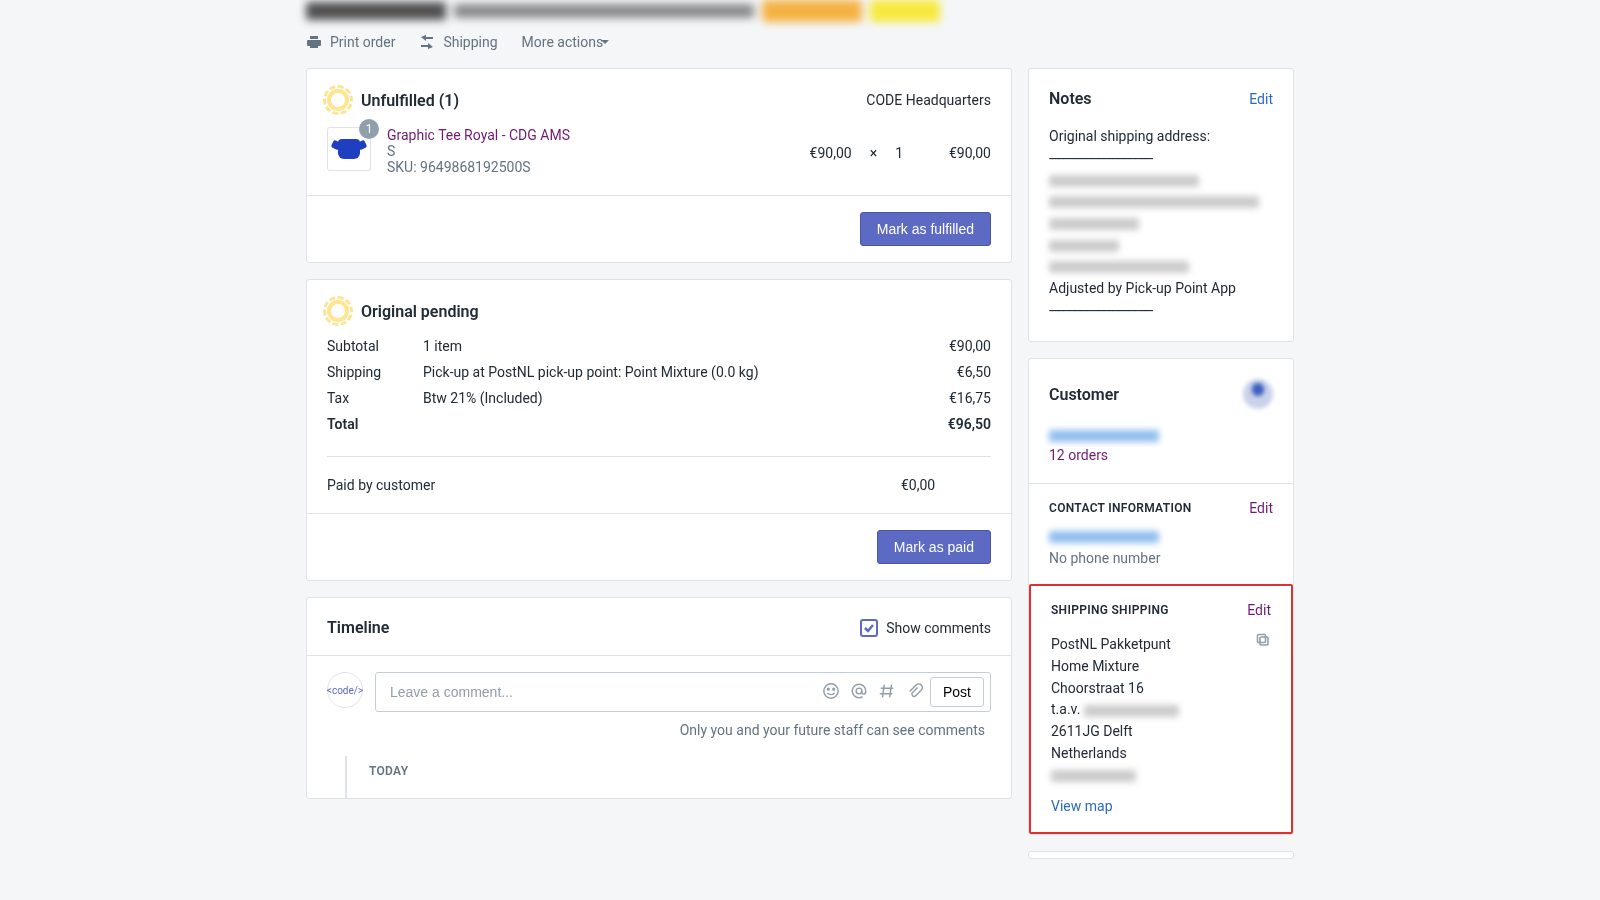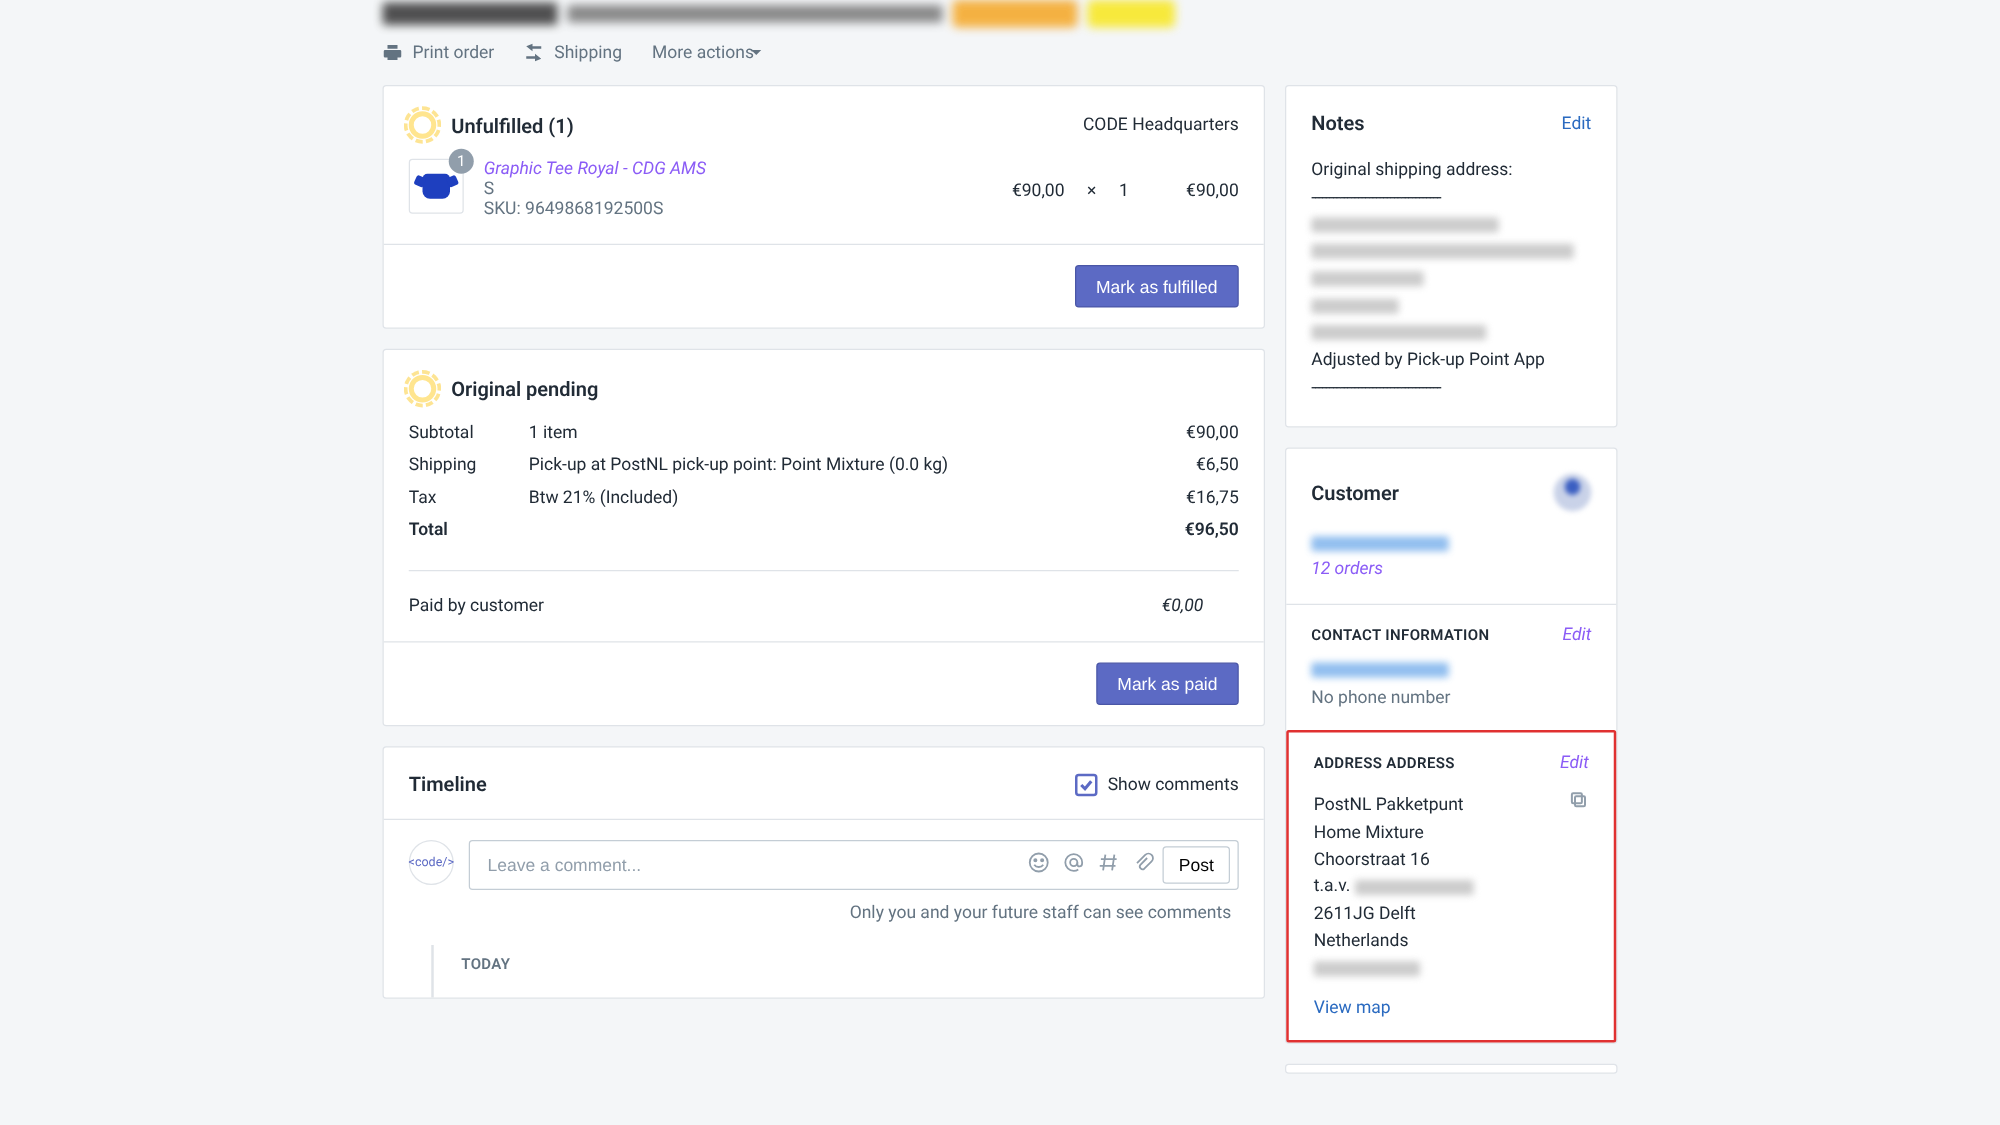--- a/index.html
+++ b/index.html
@@ -117,33 +117,33 @@
   }
   .thumb .shirt::before{left:-6px;transform:rotate(25deg);}
   .thumb .shirt::after{right:-6px;transform:rotate(-25deg);}
   .qty-badge {
     position:absolute;top:-8px;right:-8px;
     background:#919eab;color:#fff;border-radius:10px;
     min-width:20px;height:20px;font-size:12px;
     display:flex;align-items:center;justify-content:center;
   }
   .item-info { flex:1; }
-  .link { color:#8b5cf6; cursor:pointer;font-style:italic; }
+  .link { color:#701a75; cursor:pointer; }
   .muted { color:#637381; }
   .item-price { display:flex; align-items:center; gap:18px; margin-top:18px;}
   .item-price .total { width:70px; text-align:right; }
 
   .pay-rows { display:flex; flex-direction:column; gap:10px; }
   .pay-row { display:grid; grid-template-columns: 72px 1fr 90px; gap:24px;}
   .pay-row .val { text-align:right; }
   .pay-row.total-row { font-weight:600;}
   .pay-sep { border:none;border-top:1px solid #dfe3e8;margin:14px 0 10px;}
   .paid-row { display:flex; }
   .paid-row .lbl{flex:1;}
-  .paid-row .val{width:90px;text-align:center;font-style:italic;}
+  .paid-row .val{width:90px;text-align:left;}
 
   .timeline-card .card-pad{padding:20px 20px 0;}
   .timeline-head{display:flex;align-items:center;margin-bottom:18px;}
   .timeline-head h2{font-size:16px;font-weight:600;flex:1;}
   .chk{
     width:18px;height:18px;border:2px solid #5c6ac4;border-radius:3px;
     display:inline-flex;align-items:center;justify-content:center;color:#5c6ac4;
     margin-right:8px;
   }
   .timeline-body{display:flex;gap:12px;padding:0 0 0 0;}
@@ -403,21 +403,21 @@
           <span class="sh-title">CONTACT INFORMATION</span>
           <span class="edit link">Edit</span>
         </div>
         <div class="sec-body">
           <div><span class="blurline" style="width:110px;background:#6da9ea;"></span></div>
           <div class="no-phone">No phone number</div>
         </div>
 
         <div class="red-box">
           <div class="sec-hdr">
-            <span class="sh-title">ADDRESS ADDRESS</span>
+            <span class="sh-title">SHIPPING SHIPPING</span>
             <span class="edit link">Edit</span>
           </div>
           <div class="sec-body">
             <div class="ship-flex">
               <div class="addr ship-addr">
                 <div>PostNL Pakketpunt</div>
                 <div>Home Mixture</div>
                 <div>Choorstraat 16</div>
                 <div><span>t.a.v.</span> <span class="blurline" style="width:95px"></span></div>
                 <div>2611JG Delft</div>

